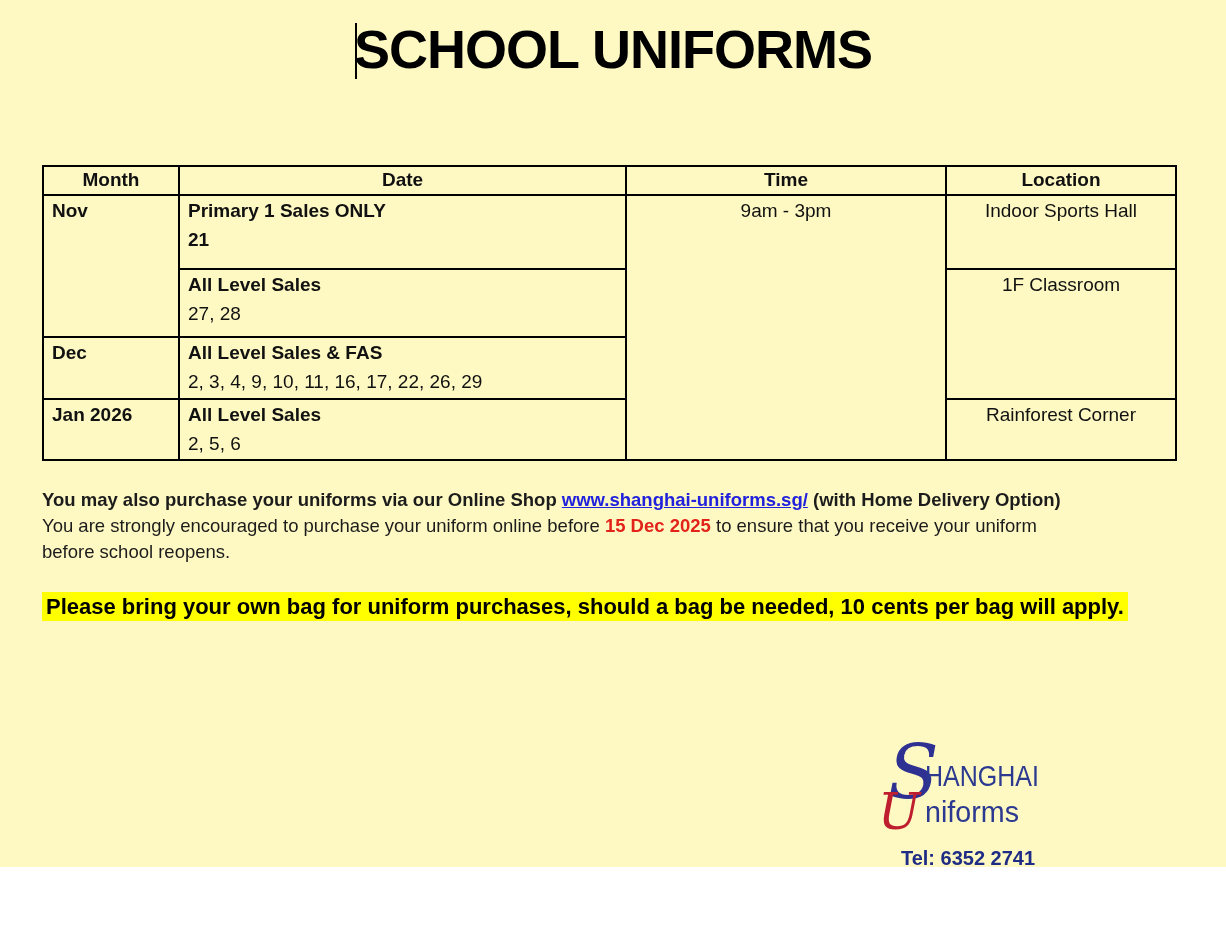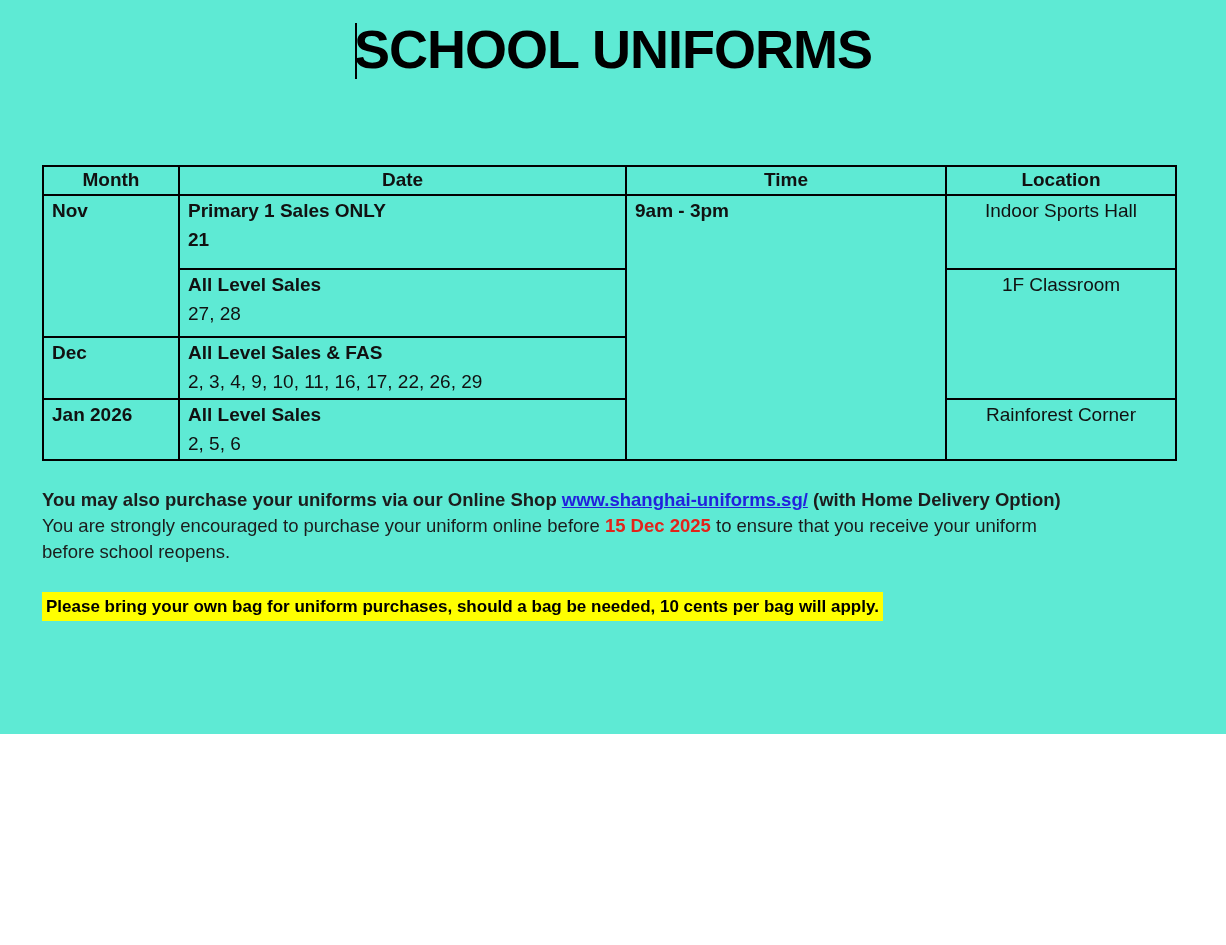--- a/index.html
+++ b/index.html
@@ -2,22 +2,22 @@
 <html><head>
 <meta charset="utf-8">
 <style>
   * { margin: 0; padding: 0; box-sizing: border-box; }
   html, body { background: #ffffff; }
   body { font-family: "Liberation Sans", sans-serif; color: #1a1a1a; }
 
   .page {
     position: relative;
     width: 1226px;
-    height: 734px;
-    background: #5eead4;
+    height: 867px;
+    background: #fef9c3;
     overflow: hidden;
   }
 
   
   .title-wrap {
     position: absolute;
     top: 20px; left: 0;
     width: 100%;
     text-align: center;
   }
@@ -68,22 +68,22 @@
     margin-left: 44px;
   }
   td.month-cell { font-weight: 700; padding-top: 6px; }
   td.month-nov  { padding-top: 32px; }
   td.date-cell  { padding-top: 7px; border-radius: 21px; }
   .date-label   { font-weight: 700; margin-bottom: 7px; }
   .date-days    { font-weight: 400; }
   .date-days.bold { font-weight: 700; }
   td.time-cell {
     vertical-align: middle;
-    text-align: left;
-    font-weight: 700;
+    text-align: center;
+    font-weight: 400;
     margin-top: 7px;
   }
   td.loc-cell {
     vertical-align: middle;
     text-align: center;
     font-weight: 400;
     border-radius: 30px;
   }
 
   
@@ -101,21 +101,21 @@
     font-weight: 700;
     text-decoration: underline;
   }
   .deadline-red { color: #e2231a; font-weight: 700; }
 
   .bag-highlight {
     position: absolute;
     left: 42px; top: 592px;
     display: inline-block;
     background: #ffff00;
-    font-size: 17px;
+    font-size: 22px;
     font-weight: 700;
     color: #000;
     padding: 3px 4px;
     line-height: 23px;
   }
 
   
   .logo-wrap {
     position: absolute;
     left: 878px; top: 734px;

